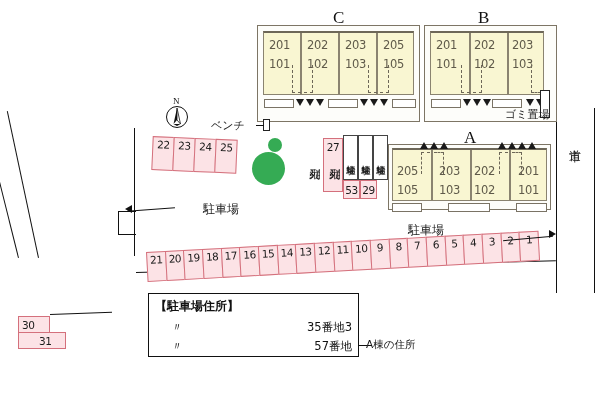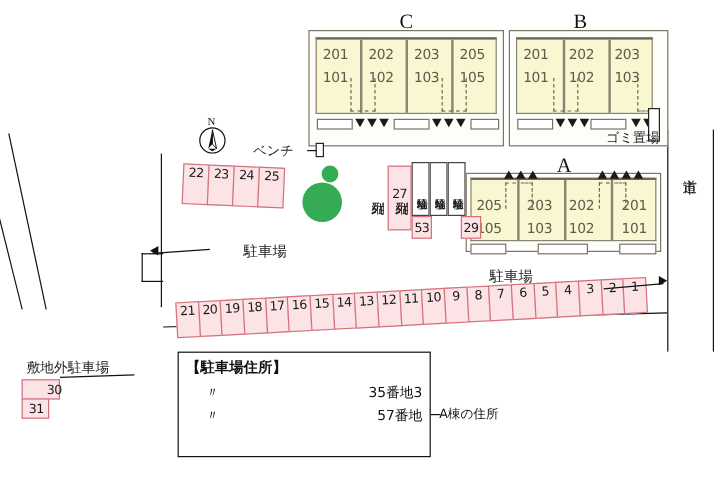--- a/index.html
+++ b/index.html
@@ -68,21 +68,21 @@
   }
   .compass-n {
     position:absolute; font-size:9px; font-family:"Liberation Serif",serif; color:#111;
   }
   .road-line { position:absolute; background:#111; transform-origin:0 0; }
   .site-text { position:absolute; font-size:11px; color:#1a1a1a; }
   .vert-text { writing-mode:vertical-rl; }
 
   
   #legend {
-    position:absolute; left:148px; top:293px; width:211px; height:88px;
+    position:absolute; left:148px; top:293px; width:211px; height:64px;
     border:1.5px solid #111; background:#ffffff; padding:4px 6px 0 6px;
   }
   #legend .ltitle { font-size:12px; font-weight:bold; color:#111; margin-bottom:3px;}
   #legend .lrow { display:flex; font-size:11.5px; line-height:19px; color:#111; }
   #legend .lno { width:62px; flex:none; }
   #legend .lsep { width:44px; flex:none; text-align:center; }
   #legend .laddr { flex:1; text-align:right; white-space:nowrap; }
   #legend .lrow.first .laddr { text-align:left; }
   #anno { position:absolute; left:366px; top:338px; font-size:10.5px; color:#111; }
   #anno-dash { position:absolute; left:359px; top:345px; width:8px; height:1px; background:#111; }
@@ -213,33 +213,33 @@
   <div class="stair" style="left:498px; top:142px; transform:rotate(180deg);"></div>
   <div class="stair" style="left:508px; top:142px; transform:rotate(180deg);"></div>
   <div class="stair" style="left:518px; top:142px; transform:rotate(180deg);"></div>
   <div class="stair" style="left:528px; top:142px; transform:rotate(180deg);"></div>
   <div class="porch" style="left:392px; top:203px; width:30px;"></div>
   <div class="porch" style="left:448px; top:203px; width:42px;"></div>
   <div class="porch" style="left:516px; top:203px; width:31px;"></div>
 
   <div class="lbl vert-text" style="left:306px; top:160px; font-size:11px; color:#111;">縦列</div>
 
-  <div class="stall" style="left:323px; top:138px; width:20px; height:54px; flex-direction:column; justify-content:flex-start; padding-top:17px;">
+  <div class="stall" style="left:323px; top:138px; width:20px; height:54px; flex-direction:column; justify-content:flex-start; padding-top:2px;">
     <span>27</span>
   </div>
   <div class="lbl vert-text" style="left:326px; top:160px; font-size:11px; color:#111;">縦列</div>
 
   <div class="bike" style="left:343px; top:135px; width:15px; height:45px;">駐輪場</div>
   <div class="bike" style="left:358px; top:135px; width:15px; height:45px;">駐輪場</div>
   <div class="bike" style="left:373px; top:135px; width:15px; height:45px;">駐輪場</div>
 
   <div class="stall" style="left:343px; top:180px; width:17px; height:19px;">
     <span>53</span>
   </div>
-  <div class="stall" style="left:360px; top:180px; width:17px; height:19px;margin-left:24px;">
+  <div class="stall" style="left:360px; top:180px; width:17px; height:19px;">
     <span>29</span>
   </div>
 
   <div style="position:absolute; left:152px; top:138px; width:88px; height:34px; transform:rotate(2.5deg);">
     <div class="stall" style="left:0px; top:0px; width:22px; height:34px; align-items:flex-start; padding-top:1px;">
       <span>22</span>
     </div>
     <div class="stall" style="left:21px; top:0px; width:22px; height:34px; align-items:flex-start; padding-top:1px;">
       <span>23</span>
     </div>
@@ -310,25 +310,24 @@
         <span>3</span>
       </div>
       <div class="stall" style="left: 354.667px; top: 0px; width: 19.6667px; height: 30px; align-items: flex-start; padding-top: 1px;">
         <span>2</span>
       </div>
       <div class="stall" style="left: 373.333px; top: 0px; width: 19.6667px; height: 30px; align-items: flex-start; padding-top: 1px;">
         <span>1</span>
       </div>
     </div>
 
-  <div class="site-text" style="left:22px; top:299px; font-size:11.5px;">敷地外駐車場</div>
-  <div class="stall" style="left:18px; top:316px; width:32px; height:17px; justify-content:flex-start; padding-left:20px;">
+  <div class="stall" style="left:18px; top:316px; width:32px; height:17px; justify-content:flex-start; padding-left:3px;">
     <span>30</span>
   </div>
-  <div class="stall" style="left:18px; top:332px; width:23px; height:17px; justify-content:flex-start; padding-left:5px;">
+  <div class="stall" style="left:18px; top:332px; width:48px; height:17px; justify-content:flex-start; padding-left:20px;">
     <span>31</span>
   </div>
   <div class="road-line" style="left:50px; top:314px; width:62px; height:1.2px; transform:rotate(-2deg);"></div>
 
   <div class="tree" style="left:252px; top:152px; width:33px; height:33px;"></div>
   <div class="tree" style="left:268px; top:138px; width:14px; height:14px;"></div>
 
   <div class="site-text" style="left:211px; top:118px; font-size:11px;">ベンチ</div>
   <div class="bench" style="left:263px; top:119px; width:7px; height:12px;"></div>
   <div class="arrow-line" style="left:256px; top:125px; width:8px;"></div>

